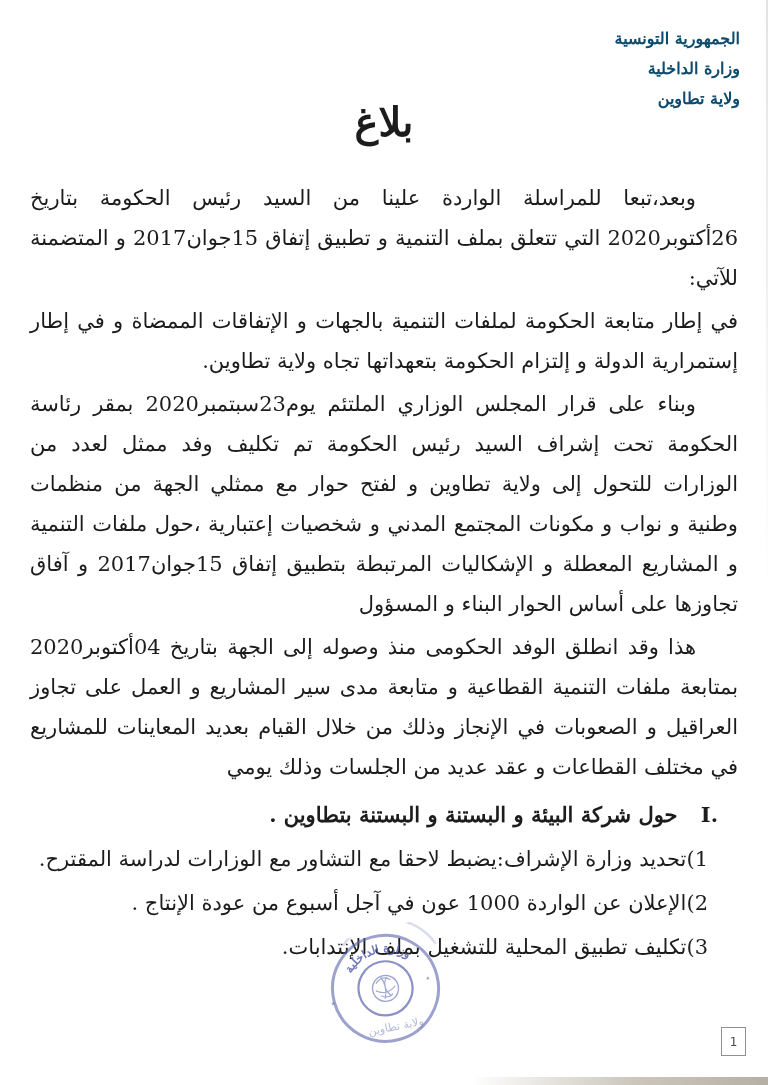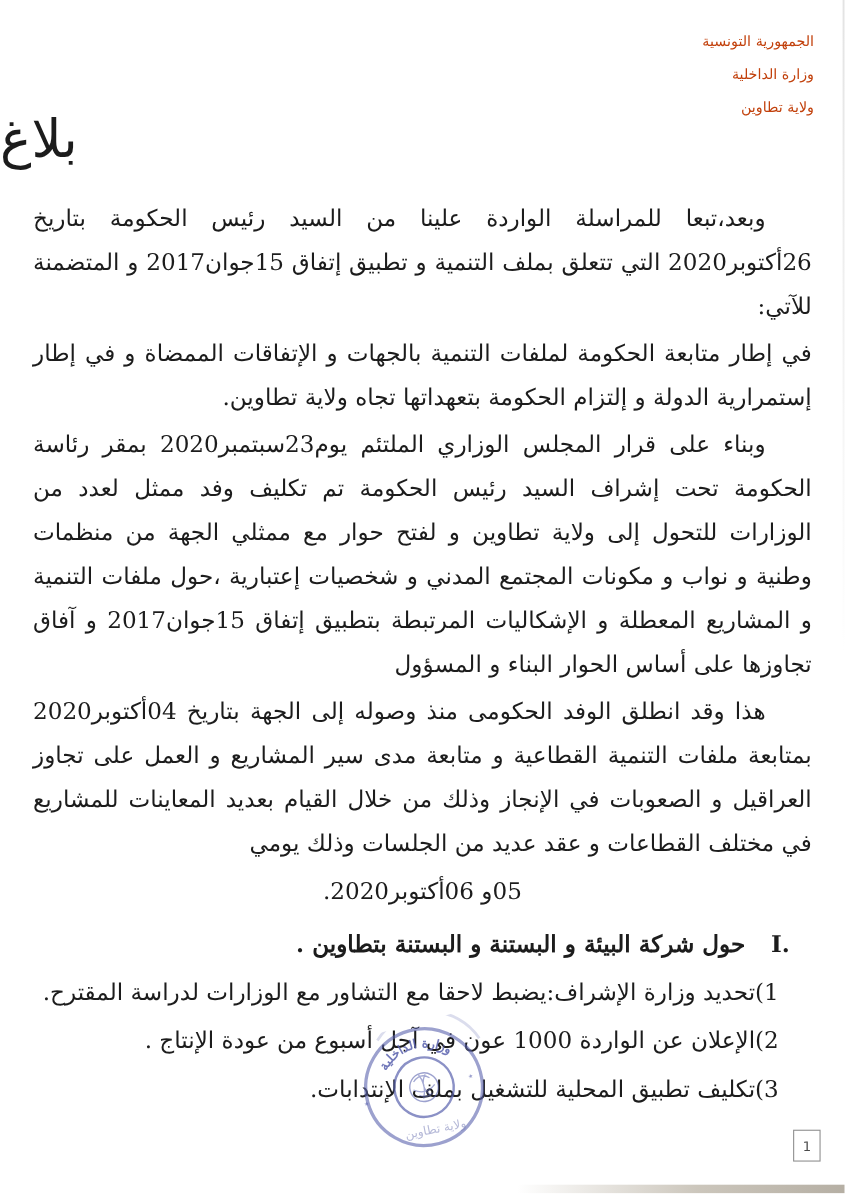--- a/index.html
+++ b/index.html
@@ -4,26 +4,26 @@
 <style>
   html,body { margin:0; padding:0; background:#ffffff; }
   .page {
     position:relative; width:768px; height:1085px; background:#ffffff;
     overflow:hidden; color:#1c1c1c;
     font-family:"DejaVu Serif","Liberation Serif",serif;
   }
   
   .letterhead {
     position:absolute; top:24px; right:28px; text-align:right;
-    font-size:13px; font-weight:normal; line-height:30px; color:#c2410c;
+    font-size:16px; font-weight:bold; line-height:30px; color:#0c4a6e;
   }
   
   .title {
     position:absolute; top:98px; left:0; right:0; margin:0;
-    text-align:left; font-size:48px; font-weight:normal; letter-spacing:1px;
+    text-align:center; font-size:40px; font-weight:bold; letter-spacing:1px;
   }
   
   .content {
     position:absolute; top:178px; right:30px; left:30px;
     font-size:21px; line-height:40px; text-align:justify; text-align-last:right;
   }
   .para { margin:0 0 3px 0; }
   .para.indent { text-indent:42px; }
   .para.center { text-align:center; text-align-last:center; }
   .b { font-weight:normal; }
@@ -65,21 +65,20 @@
   </div>
 
   <h1 class="title">بلاغ</h1>
 
   <div class="content">
     <div>
         <p class="para indent"><span>وبعد،تبعا للمراسلة الواردة علينا من </span><span class="b">السيد رئيس الحكومة</span><span> بتاريخ 26أكتوبر2020 التي تتعلق بملف التنمية و تطبيق إتفاق 15جوان2017 و المتضمنة للآتي:</span></p>
         <p class="para"><span>في إطار متابعة الحكومة لملفات التنمية بالجهات و الإتفاقات الممضاة و في إطار إستمرارية الدولة و إلتزام الحكومة بتعهداتها تجاه ولاية تطاوين.</span></p>
         <p class="para indent"><span>وبناء على قرار المجلس الوزاري الملتئم يوم23سبتمبر2020 بمقر رئاسة الحكومة تحت إشراف </span><span class="b">السيد رئيس الحكومة</span><span> تم تكليف وفد ممثل لعدد من الوزارات للتحول إلى ولاية تطاوين و لفتح حوار مع ممثلي الجهة من منظمات وطنية و نواب و مكونات المجتمع المدني و شخصيات إعتبارية ،حول ملفات التنمية و المشاريع المعطلة و الإشكاليات المرتبطة بتطبيق إتفاق 15جوان2017 و آفاق تجاوزها على أساس الحوار البناء و المسؤول</span></p>
         <p class="para indent"><span>هذا وقد انطلق الوفد الحكومى منذ وصوله إلى الجهة بتاريخ 04أكتوبر2020 بمتابعة ملفات التنمية القطاعية و متابعة مدى سير المشاريع و العمل على تجاوز العراقيل و الصعوبات في الإنجاز وذلك من خلال القيام بعديد المعاينات للمشاريع  في مختلف القطاعات و عقد عديد من الجلسات وذلك يومي</span></p>
-        <p class="para center"><span>05و 06أكتوبر2020.</span></p>
       </div>
 
     <p class="section-heading">
       <span class="numeral" dir="ltr">I.</span>
       <span>حول شركة البيئة و البستنة و البستنة بتطاوين .</span>
     </p>
 
     <div>
         <p class="item"><span>1)</span><span class="b">تحديد وزارة الإشراف:</span><span>يضبط لاحقا مع التشاور مع الوزارات لدراسة المقترح.</span></p>
         <p class="item"><span>2)</span><span class="b">الإعلان عن الواردة 1000 عون</span><span> في آجل أسبوع من عودة الإنتاج .</span></p>

